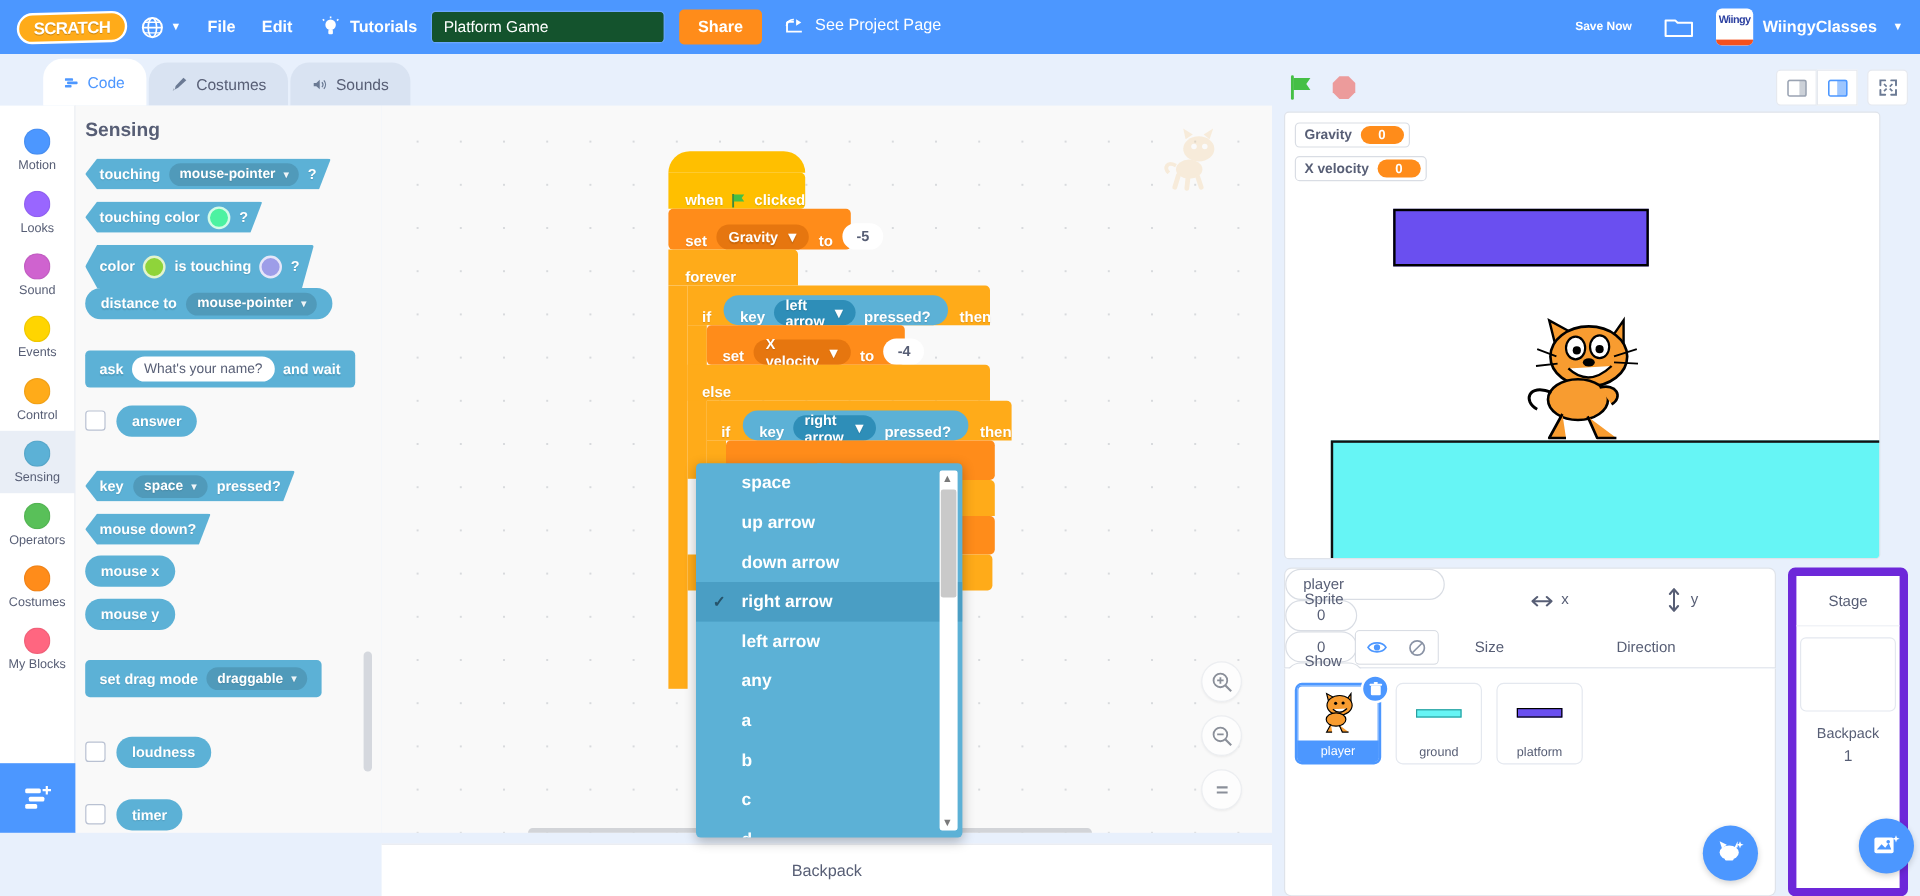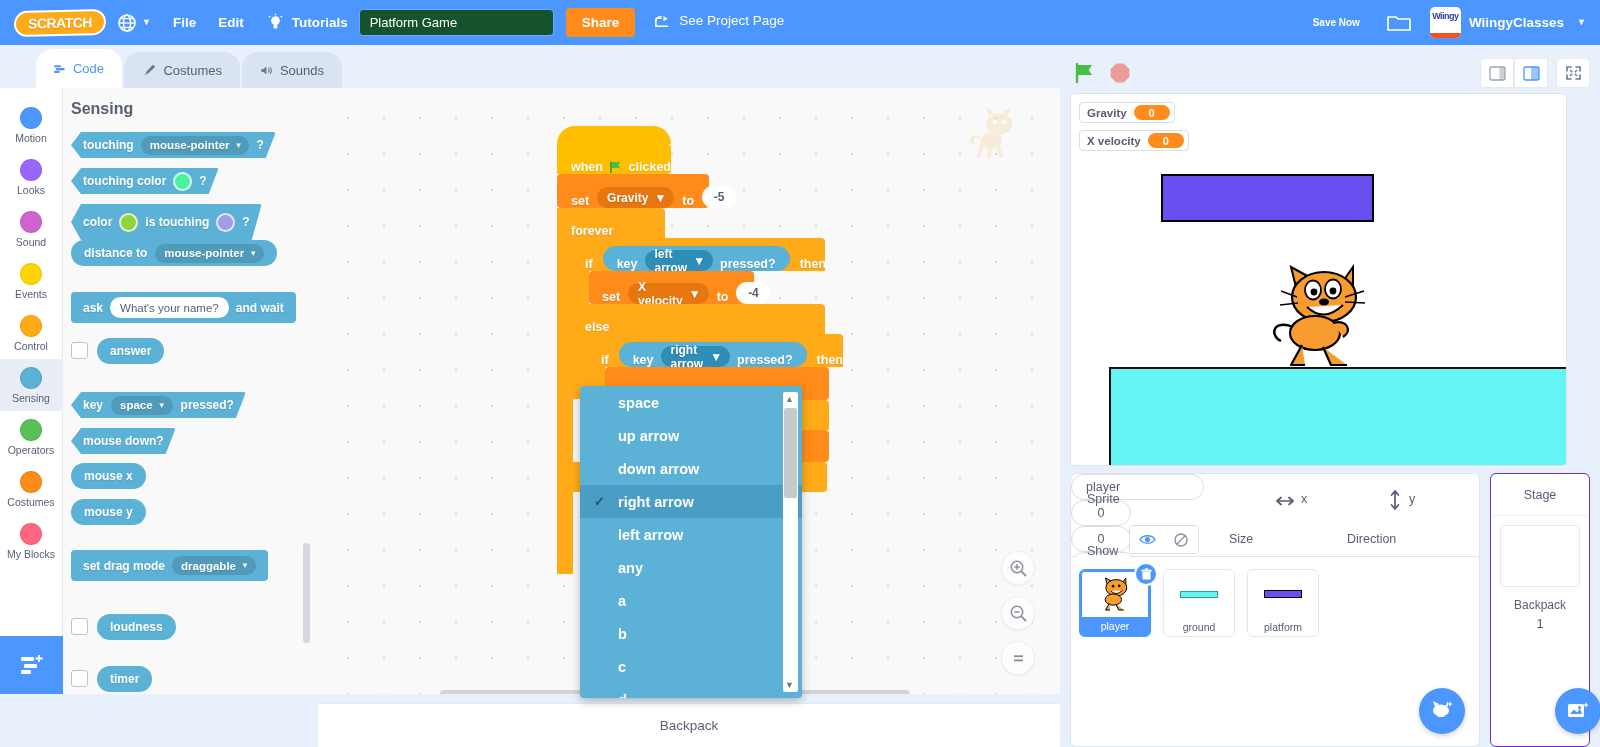--- a/index.html
+++ b/index.html
@@ -237,21 +237,21 @@
                     border-radius:0 0 4px 4px; }
   .spritecard.sel .nm { background:#4c97ff; color:#fff; }
   .delbadge { position:absolute; right:-9px; top:-9px; width:24px; height:24px;
               border-radius:50%; background:#4c97ff; border:2px solid #fff;
               display:flex; align-items:center; justify-content:center; cursor:pointer; }
   .fab { position:absolute; width:46px; height:46px; border-radius:50%;
          background:#4c97ff; display:flex; align-items:center; justify-content:center;
          cursor:pointer; box-shadow:0 2px 5px rgba(0,0,0,.18); }
   
   #stagesel { position:absolute; left:430px; top:428px; width:100px; height:274px;
-              background:#fff; border:1px solid #6d28d9; border-radius:6px; }
+              background:#fff; border:7px solid #6d28d9; border-radius:6px; }
   #stagesel .hdr { height:42px; display:flex; align-items:center;
                    justify-content:center; font-size:12.5px; color:#575e75;
                    border-bottom:1px solid #eef1f5; }
   #stagesel .thumbbox { margin:9px auto 0; width:80px; height:62px; background:#fff;
                         border:1px solid #e4e8ef; border-radius:5px; cursor:pointer; }
   #stagesel .bdlbl { text-align:center; font-size:12px; margin-top:11px; color:#575e75;}
   #stagesel .bdnum { text-align:center; font-size:13px; margin-top:4px; color:#575e75;}
 </style>
 </head>
 <body>

